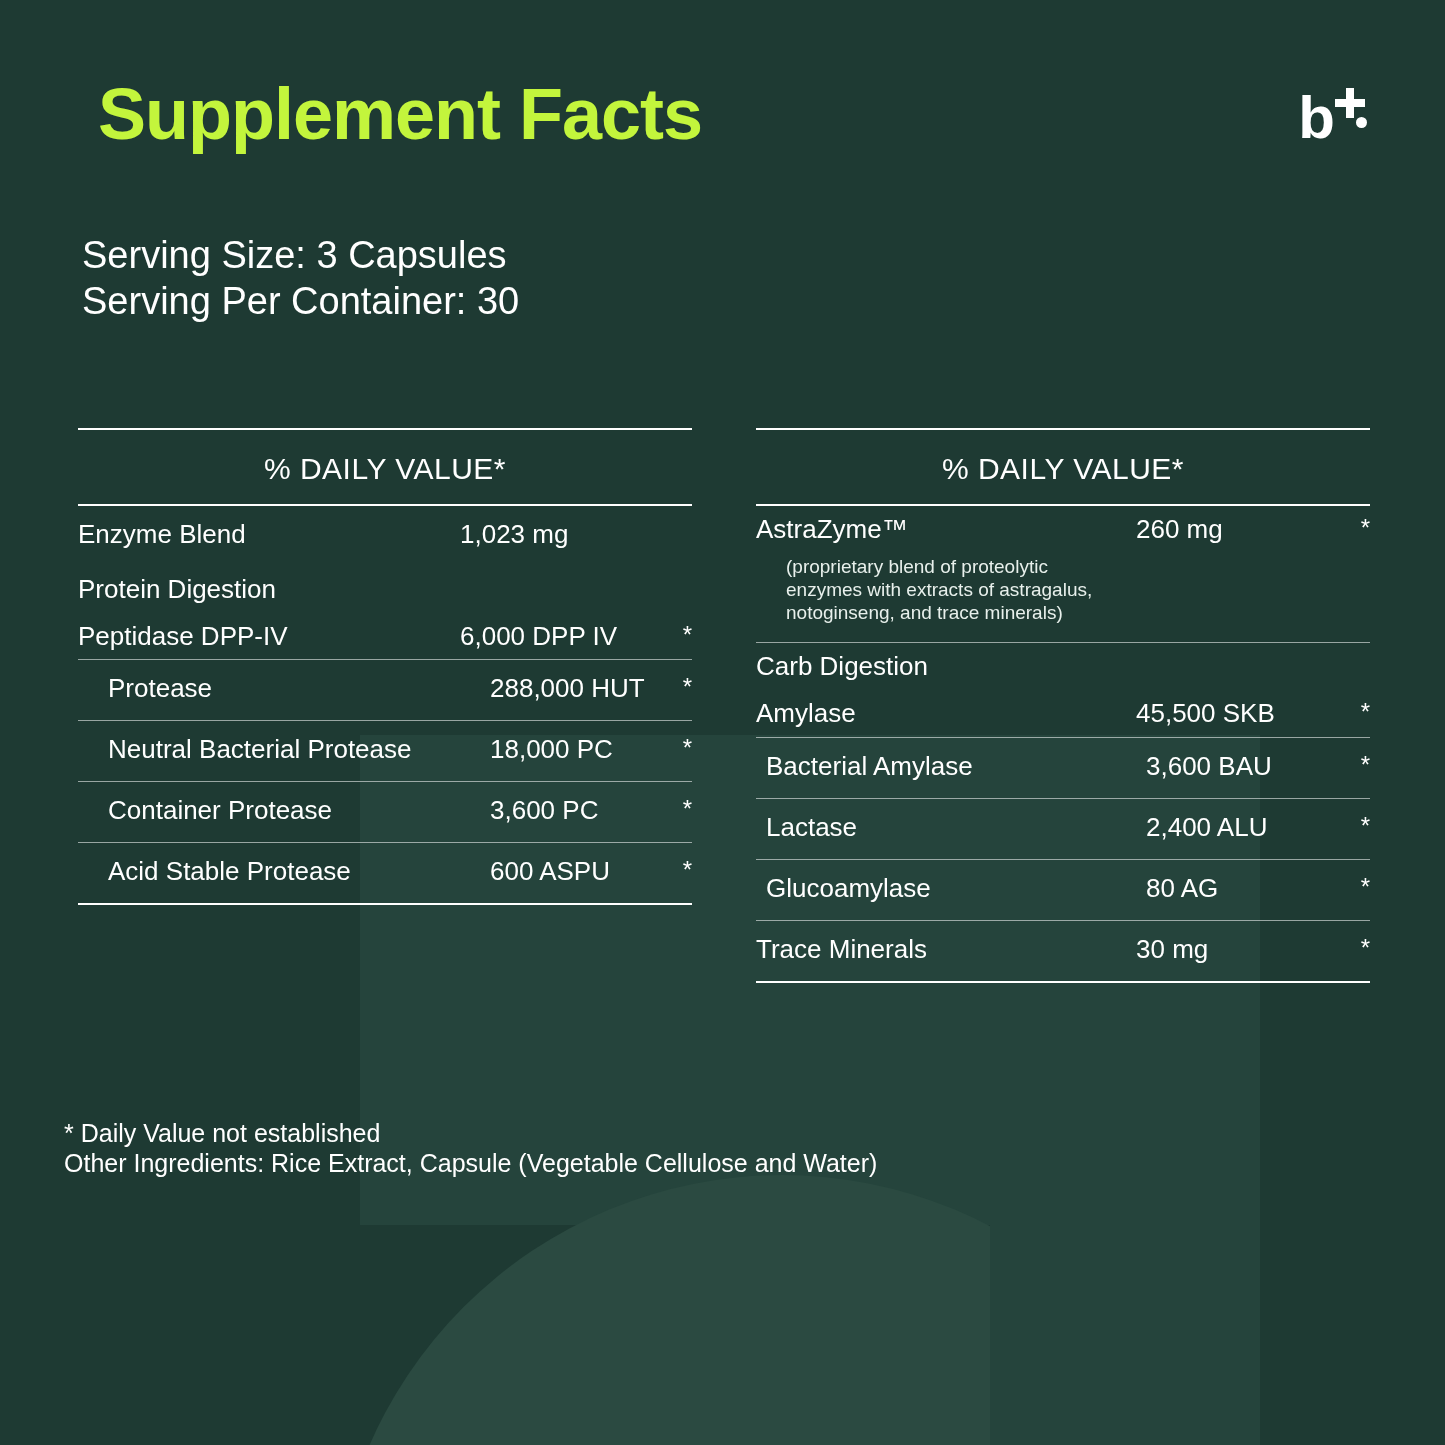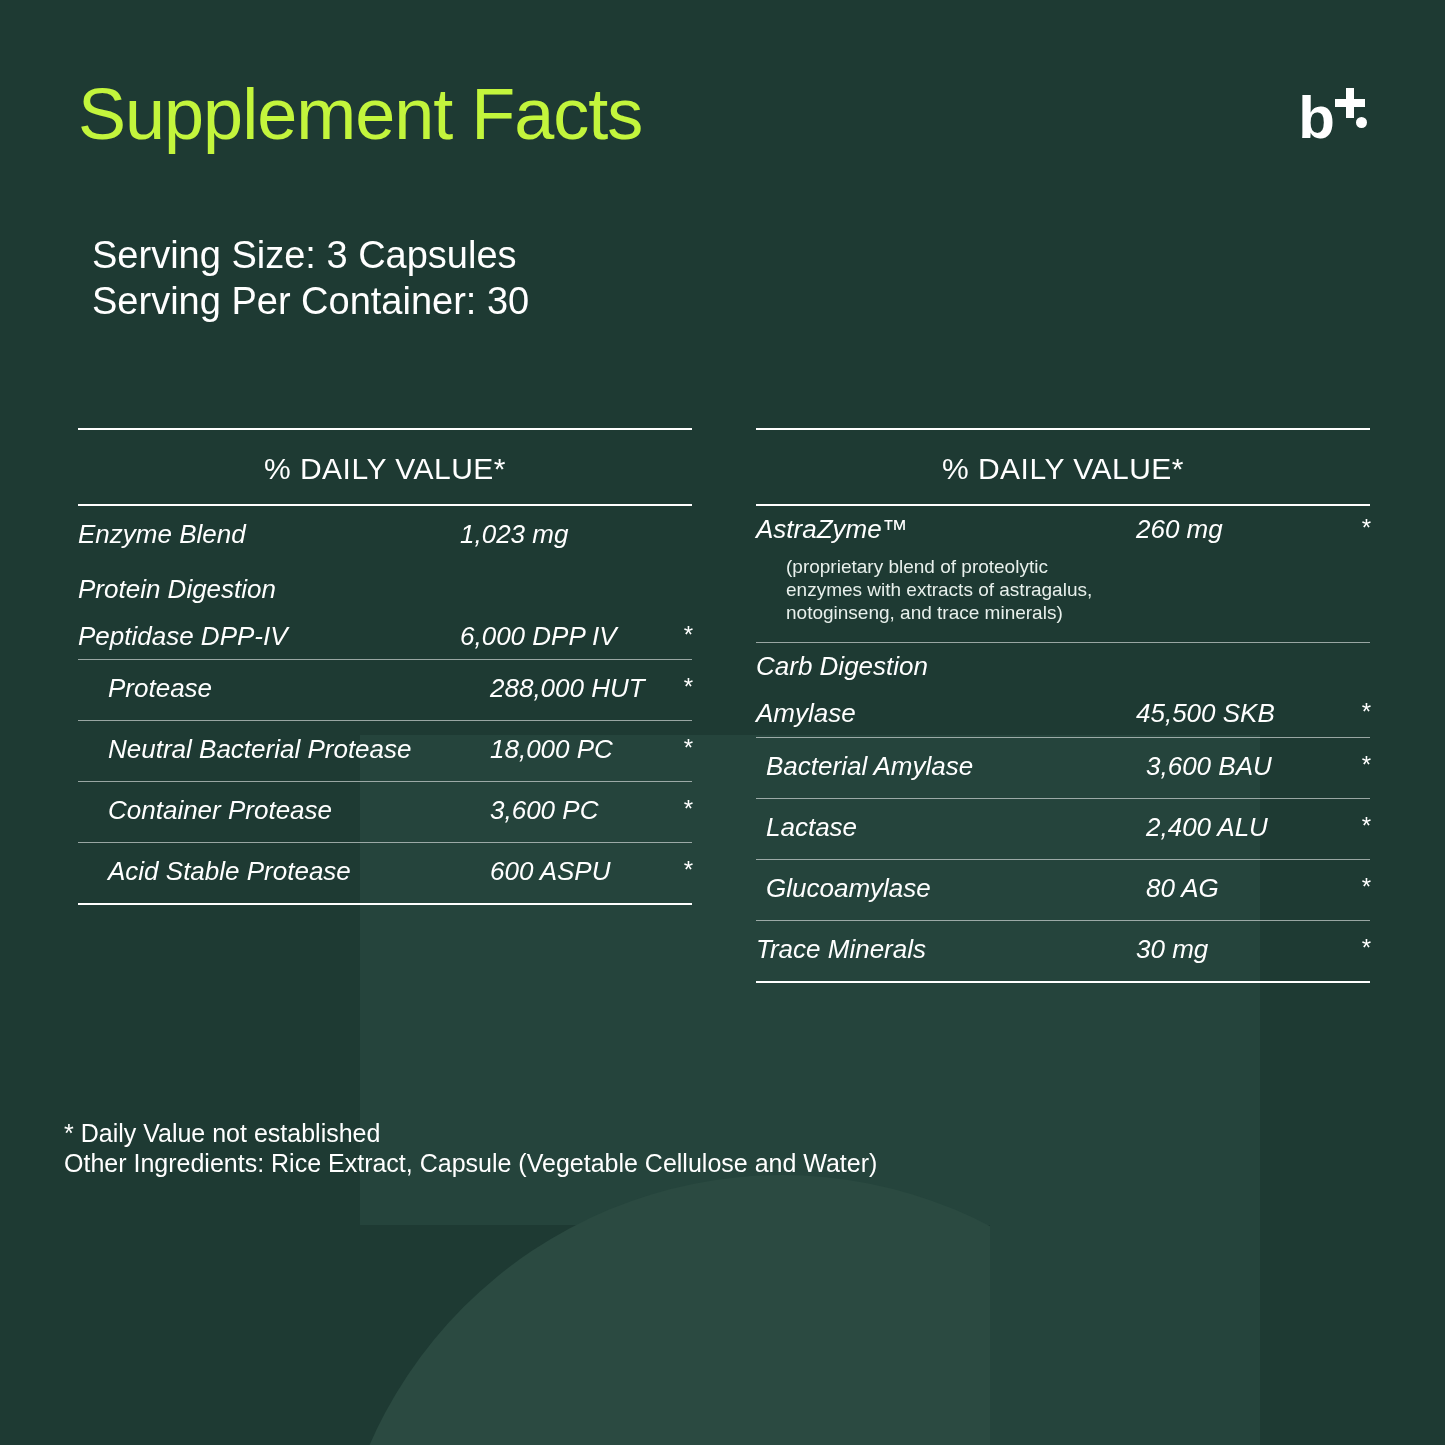--- a/index.html
+++ b/index.html
@@ -36,23 +36,23 @@
     position: absolute;
     left: 990px; top: 1150px;
     width: 270px; height: 300px;
     background: #25443c;
     pointer-events: none;
   }
   .content { position: relative; z-index: 2; }
 
   .title {
     position: absolute;
-    left: 78px; top: 75px;
+    left: 98px; top: 75px;
     font-size: 72px;
-    font-weight: 400;
+    font-weight: 700;
     color: #c3f53c;
     letter-spacing: -1px;
     line-height: 1.1;
   }
   .logo {
     position: absolute;
     right: 80px; top: 88px;
     display: flex;
     align-items: flex-start;
     color: #ffffff;
@@ -85,21 +85,21 @@
   .logo .dot {
     position: absolute;
     right: -2px; bottom: 4px;
     width: 11px; height: 11px;
     border-radius: 50%;
     background: #ffffff;
   }
 
   .serving {
     position: absolute;
-    left: 92px; top: 232px;
+    left: 82px; top: 232px;
     font-size: 38px;
     line-height: 1.22;
     font-weight: 400;
     color: #ffffff;
   }
 
   .columns {
     position: absolute;
     left: 78px; top: 428px;
     width: 1292px;
@@ -117,21 +117,20 @@
     letter-spacing: 0.5px;
     padding: 22px 0 18px 0;
     color: #ffffff;
   }
 
   .row {
     display: flex;
     align-items: flex-start;
     padding: 13px 0 13px 0;
     min-height: 60px;
-    font-style: italic;
   }
   .row .name {
     font-size: 26px;
     line-height: 1.18;
     color: #ffffff;
     flex: 0 0 auto;
     width: 382px;
   }
   .row .amount {
     font-size: 26px;

